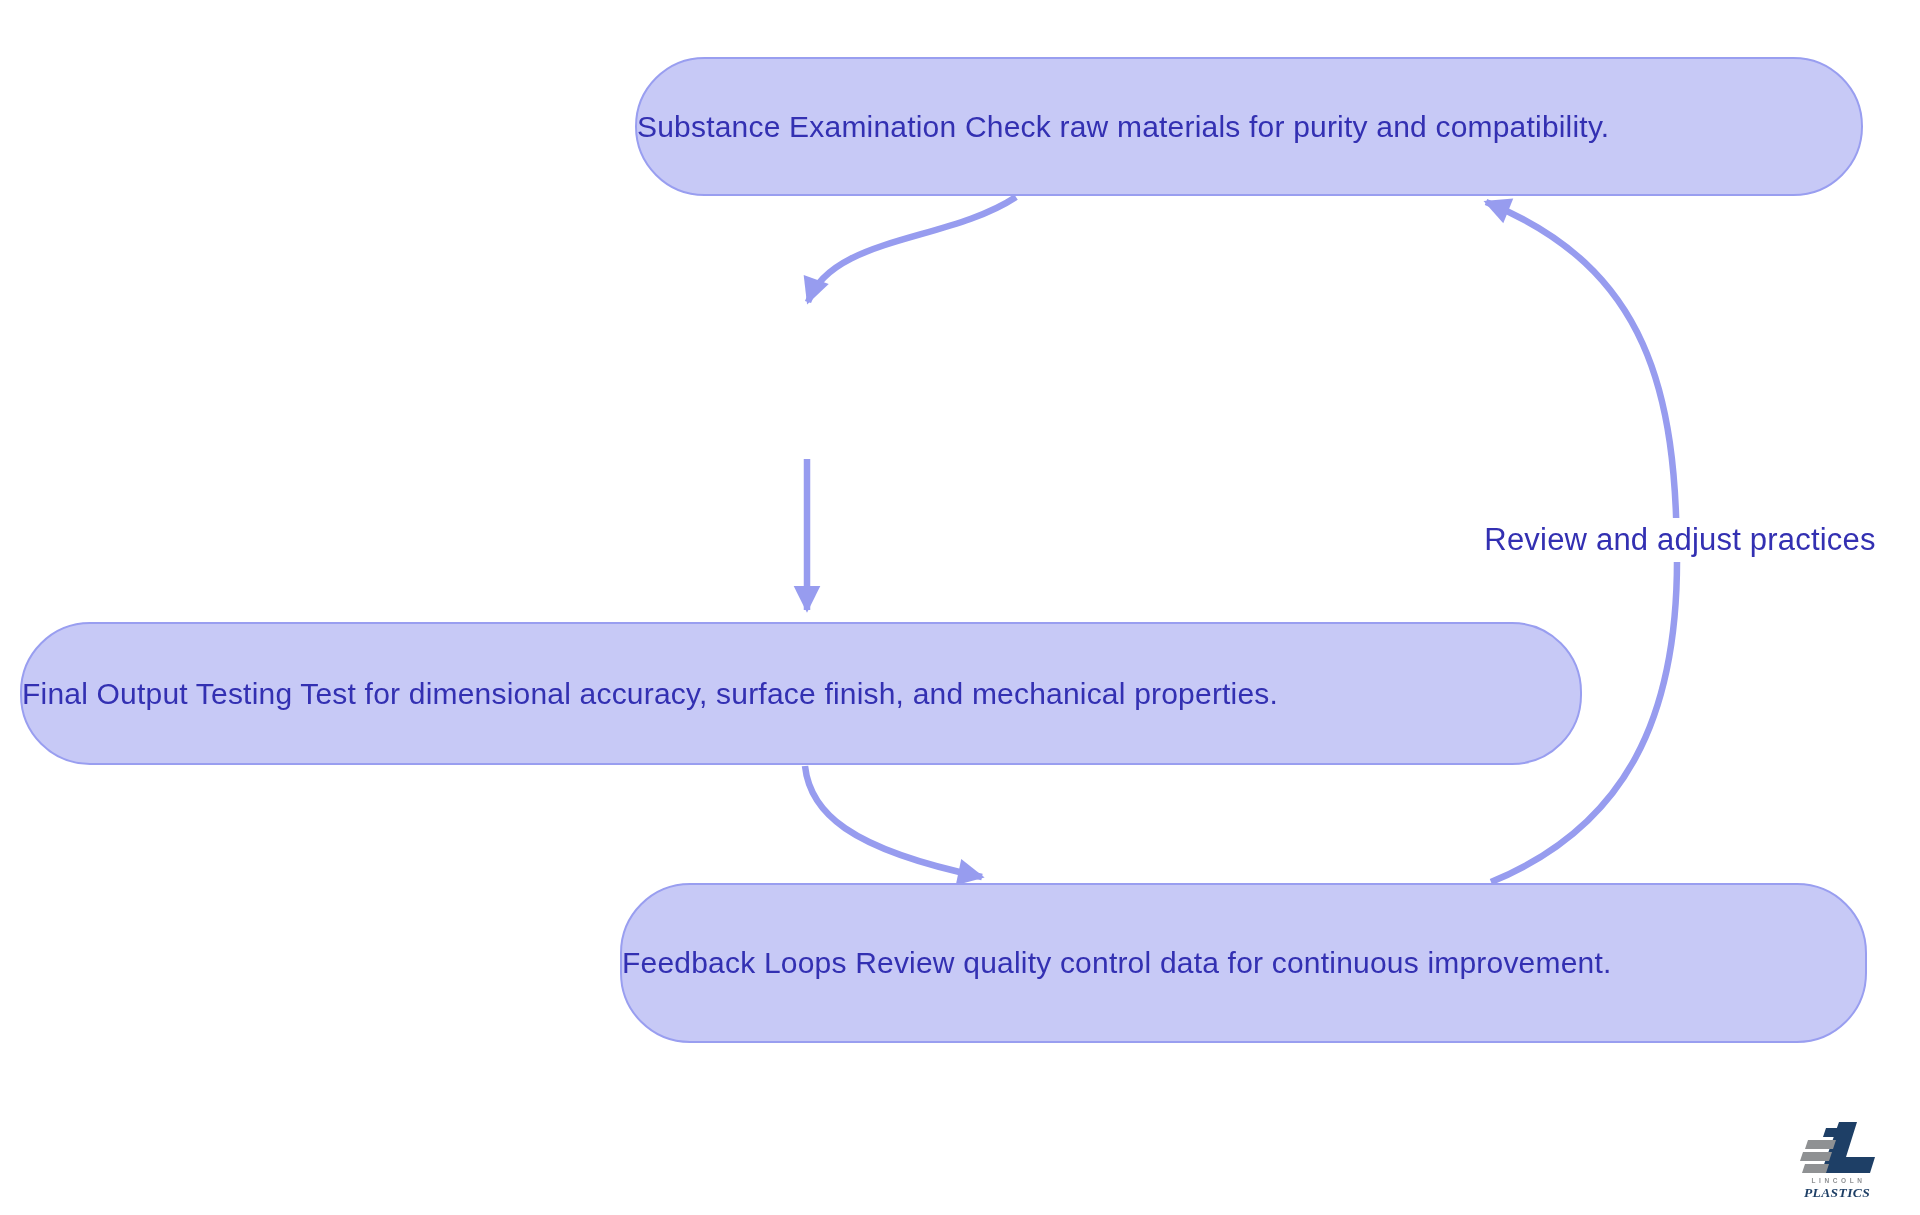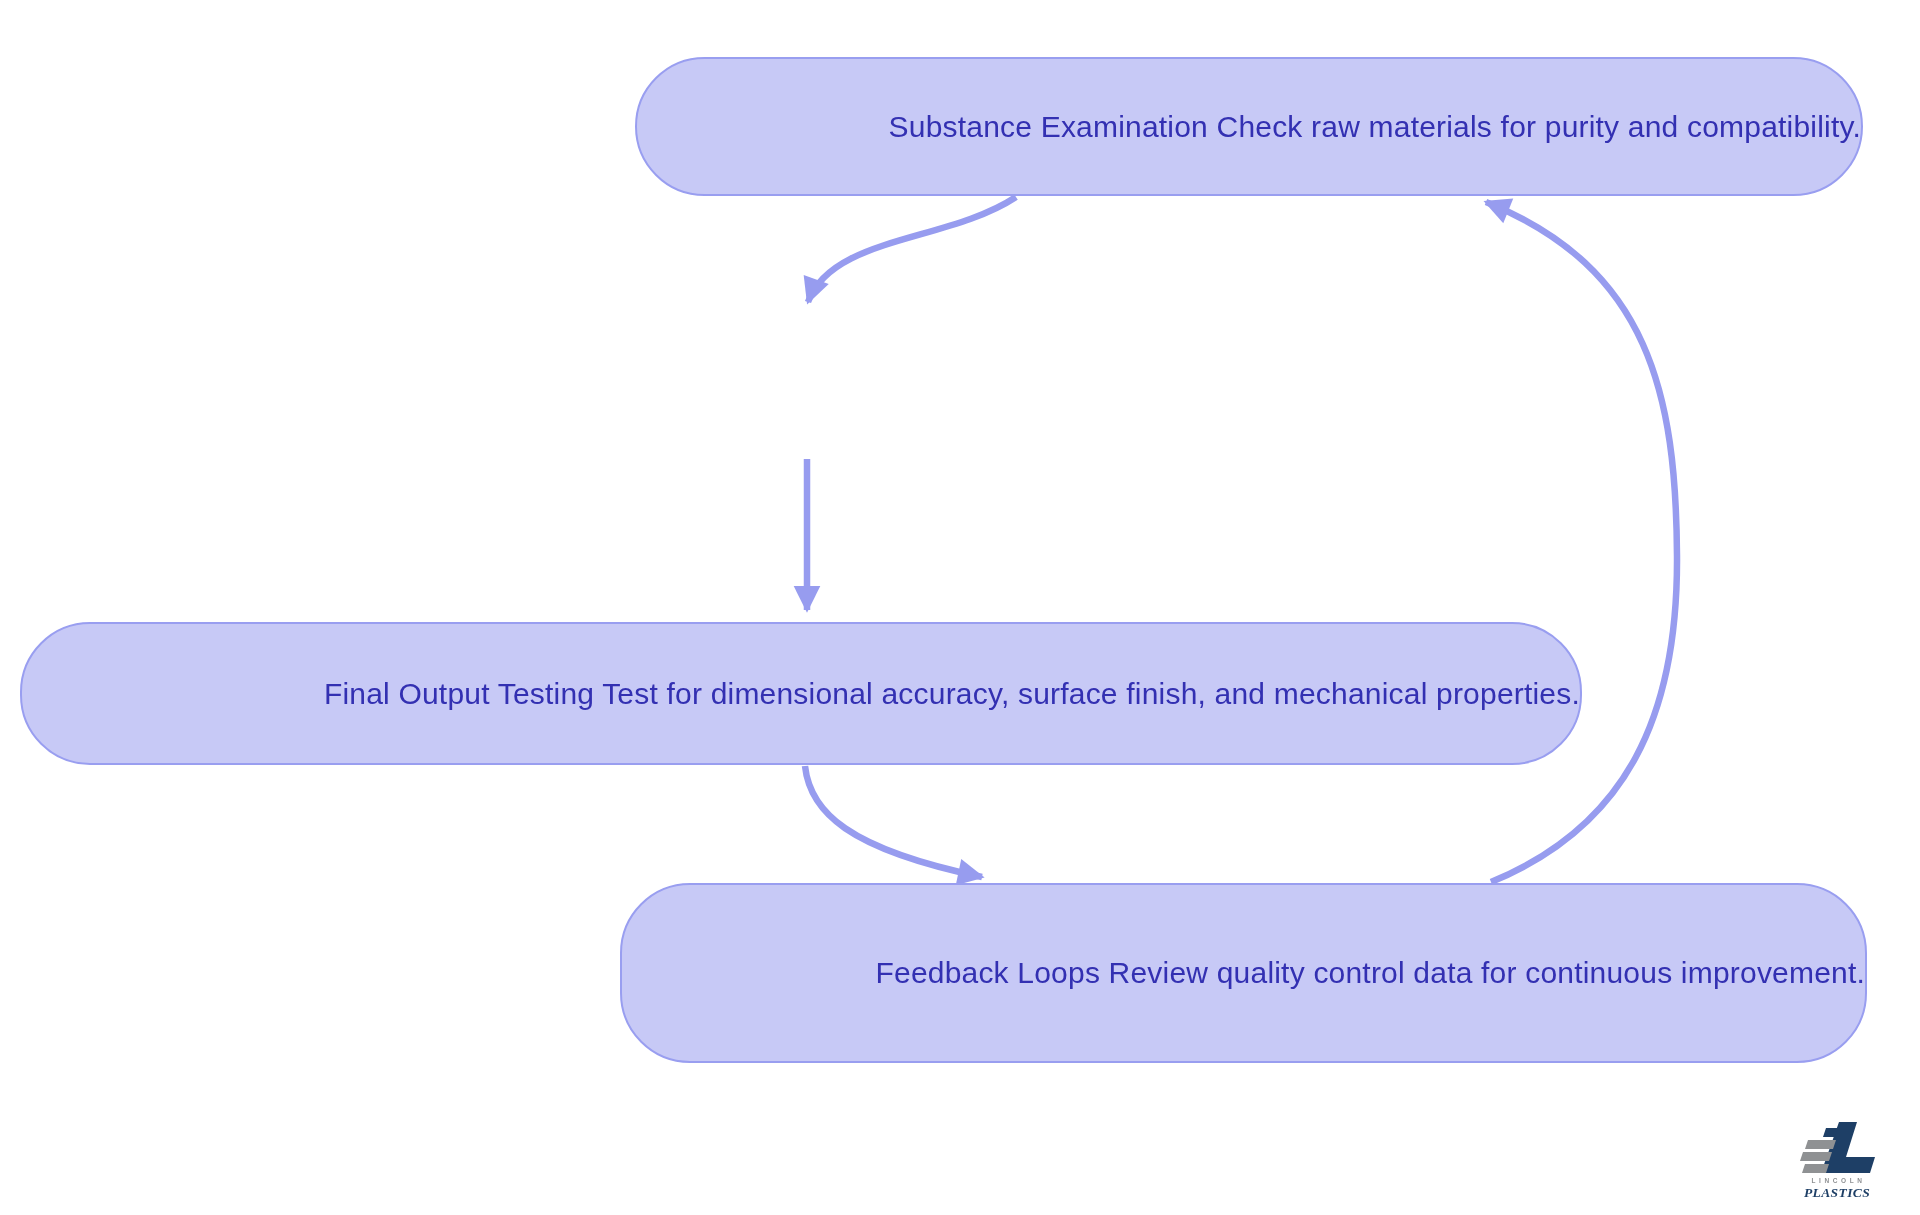--- a/index.html
+++ b/index.html
@@ -2,27 +2,27 @@
 <html><head>
 <meta charset="utf-8">
 <style>
   html,body{margin:0;padding:0;background:#ffffff;}
   body{font-family:"Liberation Sans", sans-serif;}
   .canvas{position:relative;width:1920px;height:1215px;background:#ffffff;overflow:hidden;}
   .edges{position:absolute;left:0;top:0;width:1920px;height:1215px;}
   .node{
     position:absolute;box-sizing:border-box;
     background:#c7c9f6;border:2.5px solid #999ef0;border-radius:70px;
-    display:flex;align-items:center;justify-content:flex-end;
+    display:flex;align-items:center;justify-content:flex-start;
     color:#3330b2;font-size:30px;white-space:nowrap;letter-spacing:0.2px;
   }
   .node-1{left:635px;top:57px;width:1228px;height:139px;}
   .node-2{left:57px;top:321px;width:1500px;height:137px;}
   .node-3{left:20px;top:622px;width:1562px;height:143px;}
-  .node-4{left:620px;top:883px;width:1247px;height:180px;}
+  .node-4{left:620px;top:883px;width:1247px;height:160px;}
   .edge-label{
     position:absolute;left:1680px;top:540px;transform:translate(-50%,-50%);
     background:#ffffff;color:#3330b2;font-size:31px;white-space:nowrap;
     padding:4px 8px;letter-spacing:0.2px;
   }
   .logo{position:absolute;left:1794px;top:1120px;width:86px;text-align:center;}
   .logo-mark{display:block;margin:0 auto;}
   .logo-line1{font-size:6.5px;letter-spacing:3.6px;color:#8f9193;margin-top:1px;padding-left:3px;font-weight:bold;}
   .logo-line2{font-size:13.5px;font-weight:bold;font-style:italic;color:#1e3f66;letter-spacing:0.4px;margin-top:1px;font-family:Liberation Serif, serif;}
 </style>
@@ -49,20 +49,21 @@
 
 
   <div class="node node-3">
     <span>Final Output Testing Test for dimensional accuracy, surface finish, and mechanical properties.</span>
   </div>
 
   <div class="node node-4">
     <span>Feedback Loops Review quality control data for continuous improvement.</span>
   </div>
 
+  <div class="edge-label">Review and adjust practices</div>
 
   <div class="logo">
     <svg class="logo-mark" width="84" height="56" viewBox="0 0 84 56">
       <polygon points="44,2 62,2 51,37 80,37 75,53 26,53" fill="#1e3f66"></polygon>
       <polygon points="31,8 43,8 40,17 28,17" fill="#1e3f66"></polygon>
       <polygon points="13,20 41,20 38,29 10,29" fill="#8f9193"></polygon>
       <polygon points="8,32 37,32 34,41 5,41" fill="#8f9193"></polygon>
       <polygon points="10,44 34,44 31,53 7,53" fill="#8f9193"></polygon>
     </svg>
     <div class="logo-line1">LINCOLN</div>

